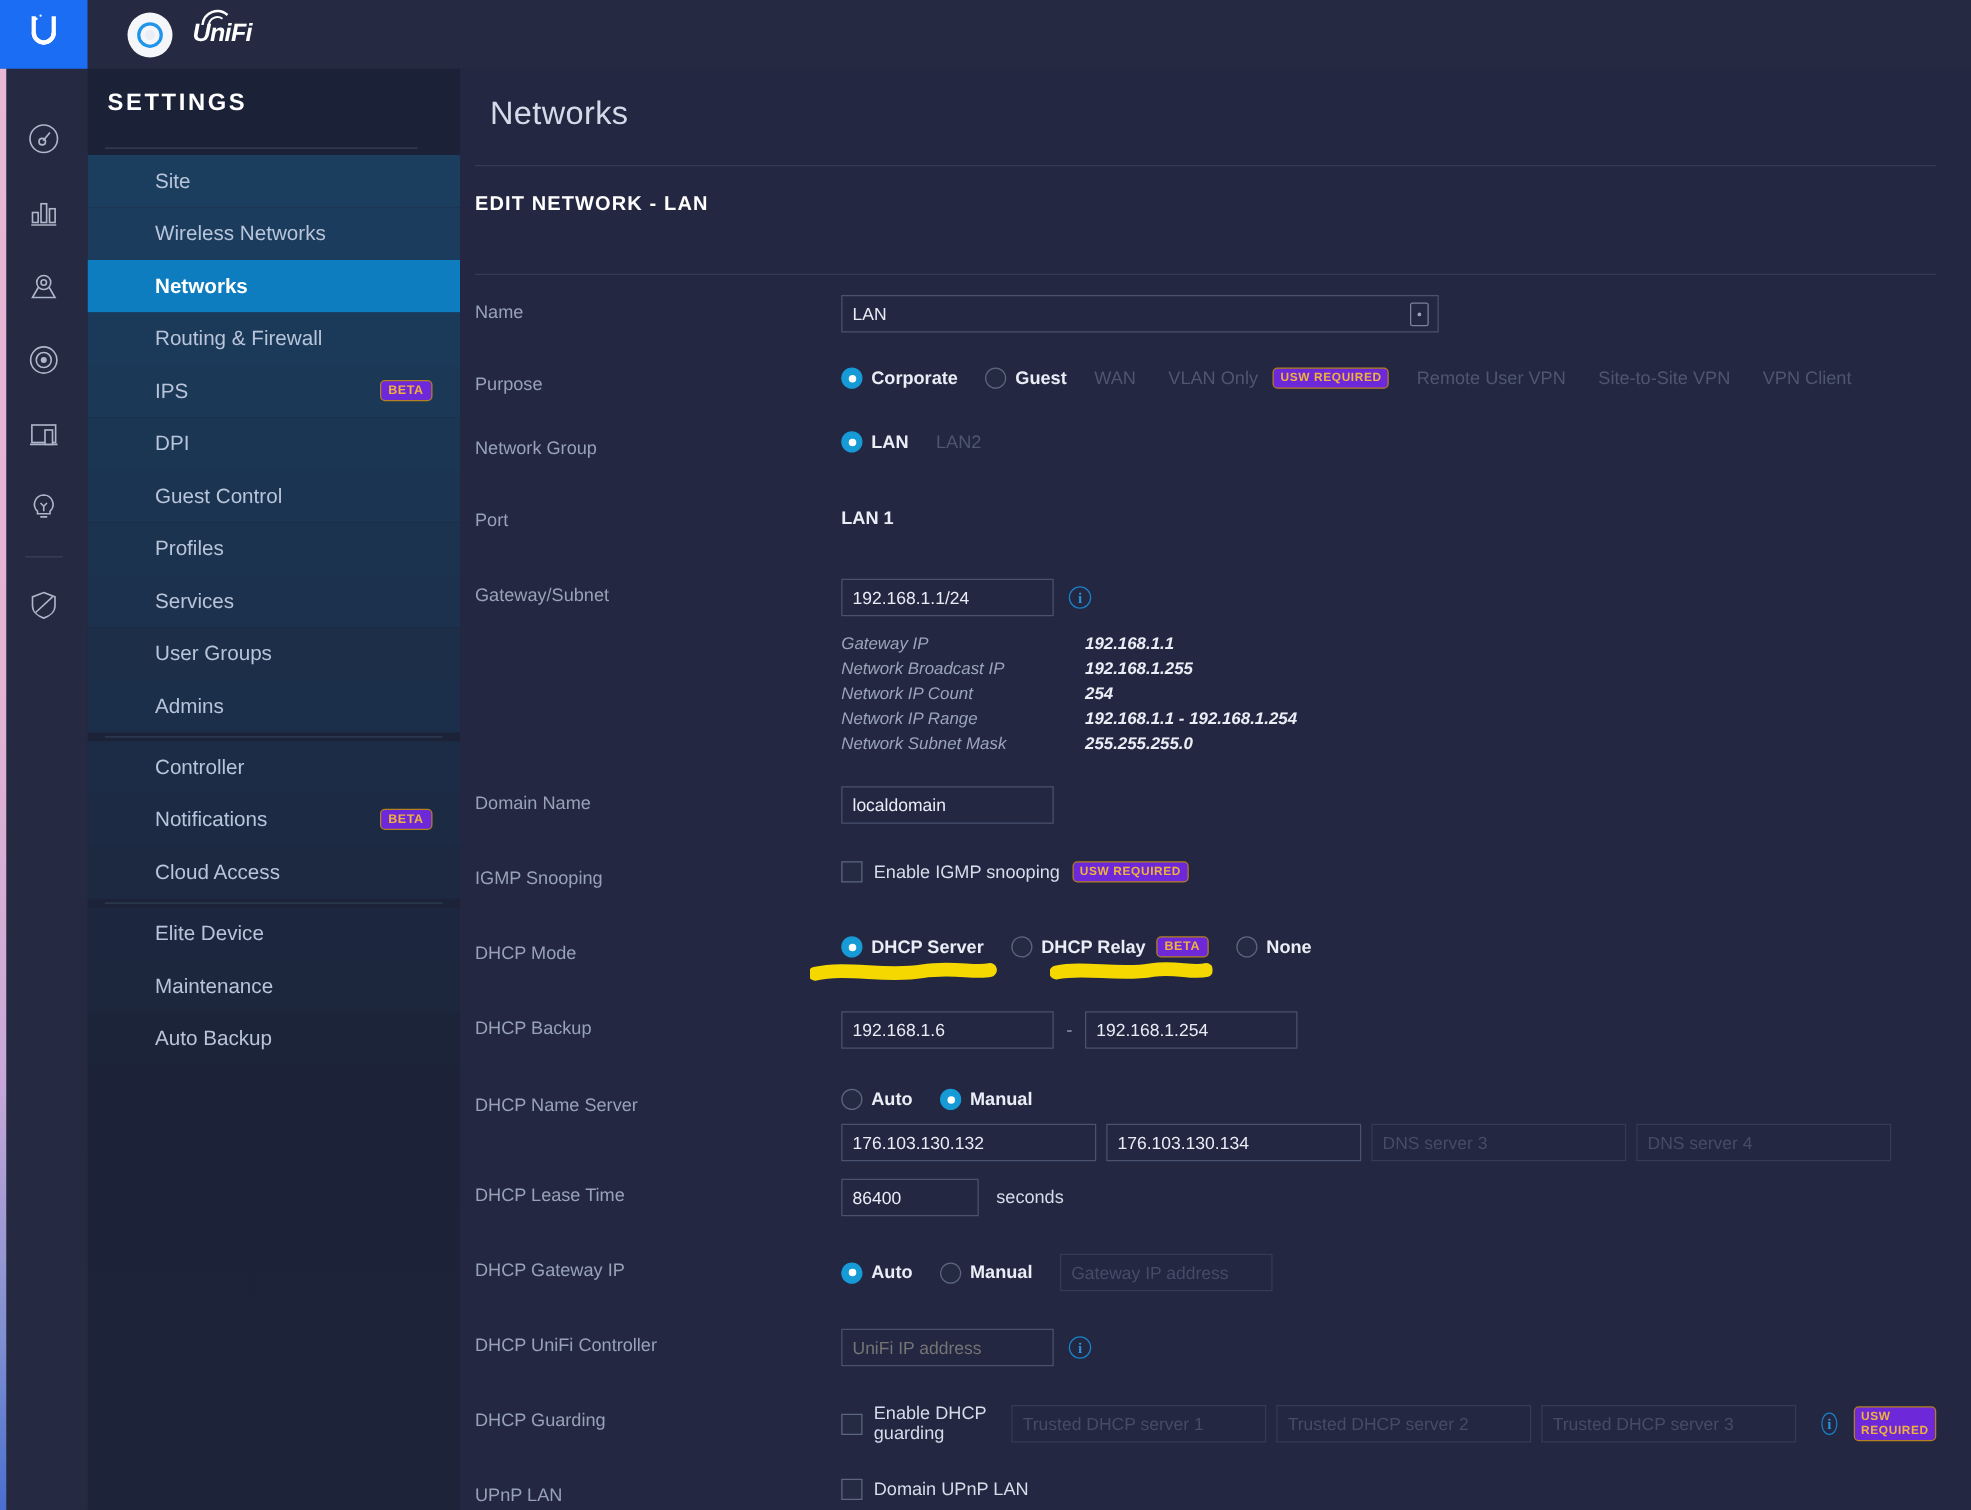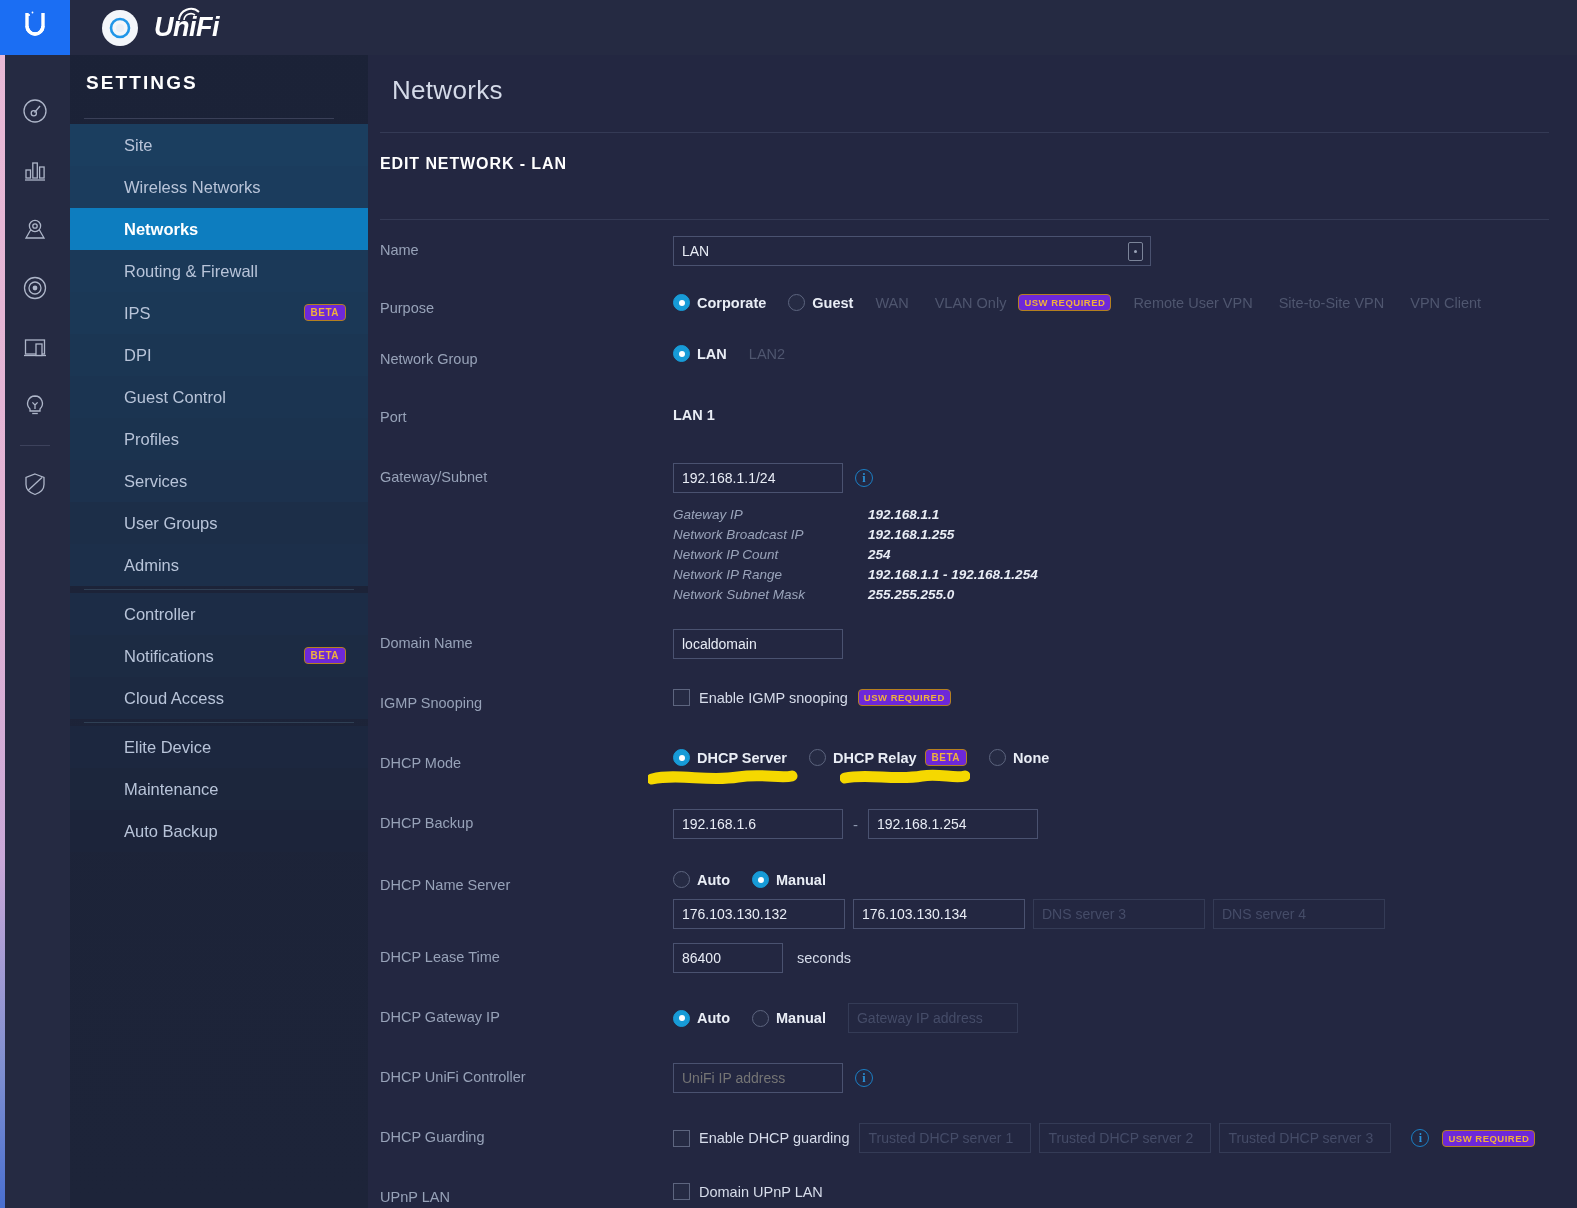--- a/index.html
+++ b/index.html
@@ -97,21 +97,21 @@
   
   .inp {
     background:#232741; border:1px solid #4a5270; color:#e8ecf5;
     height: 30px; font-size: 14px; padding: 0 8px;
     font-family:"Liberation Sans", sans-serif; outline:none;
   }
   .inp::placeholder { color:#5a6party; }
   .inp.ghost { color:#454c68; border-color:#343b56; }
   .inp.ghost::placeholder { color:#454c68; }
   .inp.w480 { width: 478px; }
-  .inp.w174 { width: 172px; }
+  .inp.w174 { width: 204px; }
   .inp.w170 { width: 170px; }
   .inp.w110 { width: 110px; }
   .inp-wrap { position:relative; display:inline-block; }
   .inp-lock {
     position:absolute; right:8px; top:6px; width:15px; height:19px;
     border:1px solid #7b8499; border-radius:2px;
     display:flex; align-items:center; justify-content:center;
   }
   .inp-lock i { display:block; width:3px; height:3px; background:#9aa3b8; border-radius:50%; }
 
@@ -144,21 +144,21 @@
   .subnet-row { display:flex; line-height: 20px; }
   .subnet-k { width: 195px; color:#9aa4ba; font-size:13.5px; }
   .subnet-v { color:#e9edf5; font-size:13.5px; font-weight:600; }
 
   
   .hl { position:absolute; pointer-events:none; z-index: 40; }
   .dash { color:#8e98ae; font-size:15px; margin:0 10px; }
   .seconds { color:#d6dcea; font-size:14.5px; margin-left:14px; }
   .portval { color:#e9edf5; font-size:14.5px; font-weight:600; padding-top:4px; }
   .topbar { position:absolute; left:70px; top:0; right:0; height:55px; background:#252a42; z-index: 5; display:flex; align-items:center; padding-left: 30px;}
-  .wordmark { color:#ffffff; font-size:27px; font-weight:bold; font-style:italic; letter-spacing:-.5px; margin-left:14px; position:relative; }
+  .wordmark { color:#ffffff; font-size:20px; font-weight:bold; font-style:italic; letter-spacing:-.5px; margin-left:14px; position:relative; }
 </style>
 </head>
 <body>
 
 <div id="app">
 
   <div class="edge-strip"></div>
 
   <div class="rail">
     <div class="rail-logo">

